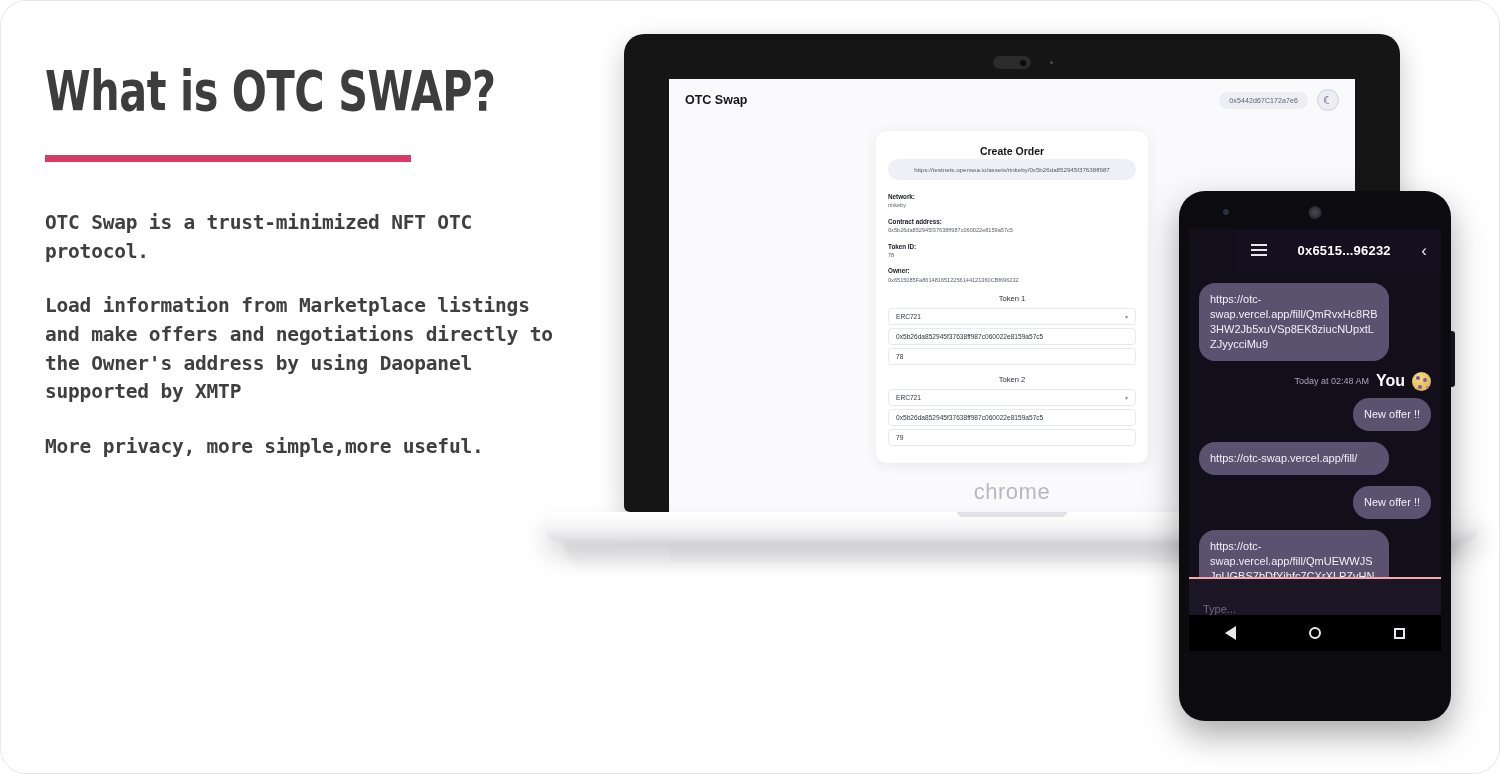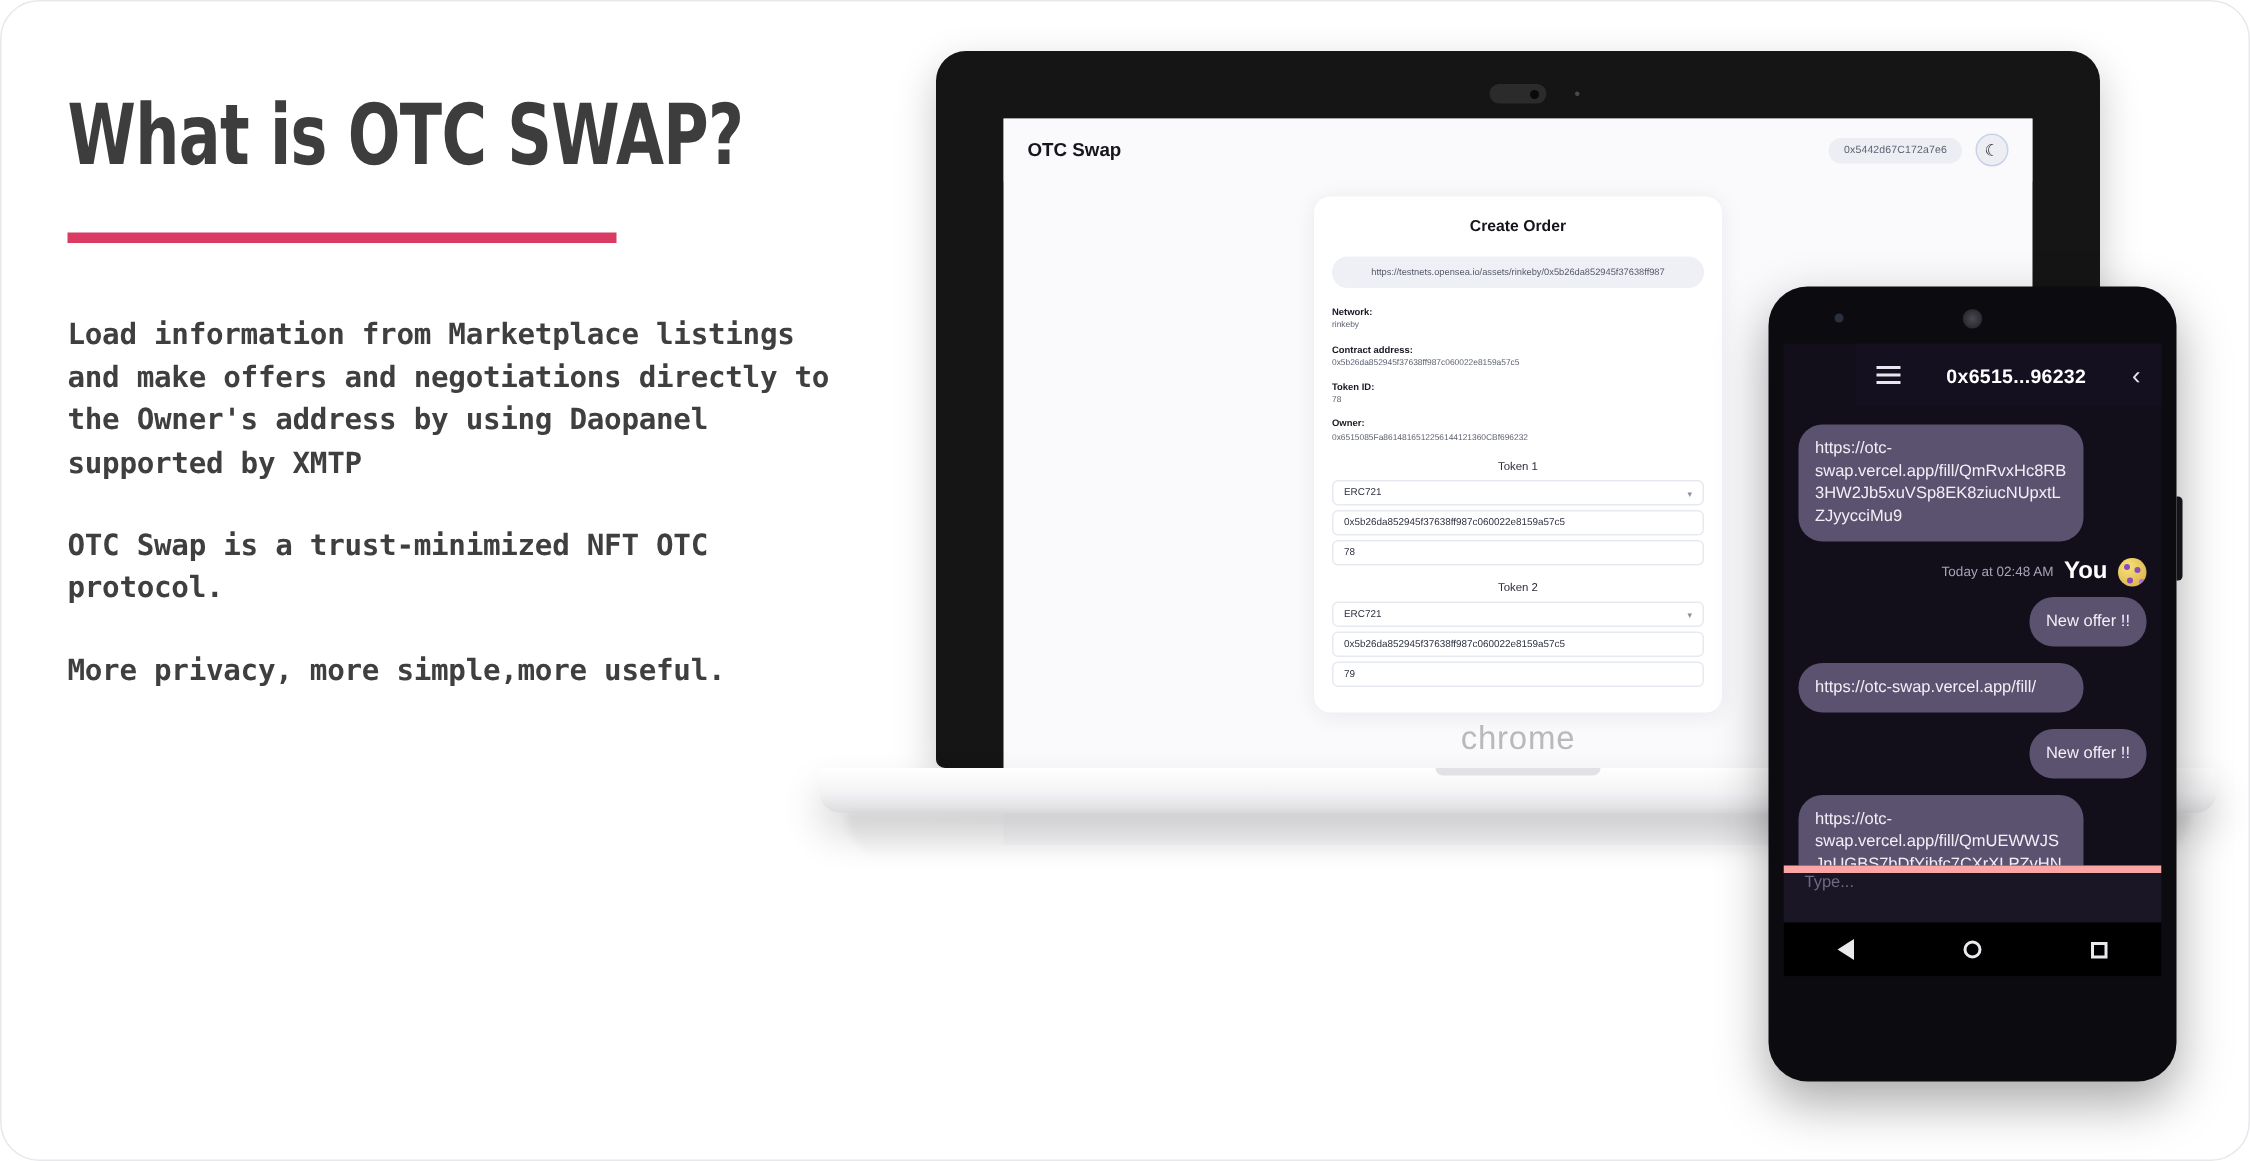--- a/index.html
+++ b/index.html
@@ -140,21 +140,21 @@
   #order-card {
     position: absolute; left: 50%; transform: translateX(-50%);
     top: 52px; width: 272px;
     background: #ffffff;
     border-radius: 11px;
     box-shadow: 0 2px 14px rgba(30,34,60,0.08);
     padding: 14px 12px 14px 12px;
   }
   #order-card-title {
     text-align: center; font-size: 10.5px; font-weight: 700;
-    color: #14151b; margin-bottom: 14px;
+    color: #14151b; margin-bottom: 2px;
   }
   #listing-url {
     background: #eef0f5; border-radius: 13px;
     padding: 7px 10px; font-size: 6.2px; color: #555a68;
     text-align: center; margin-bottom: 12px;
     white-space: nowrap; overflow: hidden;
   }
   .meta-block { margin-bottom: 7px; }
   .meta-label { font-size: 6.3px; font-weight: 700; color: #171821; line-height: 1.5; }
   .meta-value { font-size: 5.6px; color: #5c6170; line-height: 1.5; word-break: break-all; }
@@ -248,22 +248,22 @@
   .avatar::before {
     content: ""; position: absolute;
     left: 4px; top: 4px; width: 4px; height: 4px;
     border-radius: 50%; background: #8a4bbf;
     box-shadow: 7px 2px 0 #8a4bbf, 2px 9px 0 #8a4bbf, 10px 10px 0 #b06fd6;
   }
   #phone-input-bar {
     position: absolute; left: 0; right: 0; bottom: 36px;
     height: 38px;
     background: #1a1626;
-    border-top: 5px solid #fca5a5;
-    display: flex; align-items: flex-start;
+    border-top: 2px solid #fca5a5;
+    display: flex; align-items: flex-end;
     padding: 0 14px;
   }
   #phone-input { font-size: 11px; color: #6f6880; }
   #android-nav {
     position: absolute; left: 0; right: 0; bottom: 0;
     height: 36px; background: #000000;
     display: flex; align-items: center; justify-content: space-around;
   }
   #nav-back {
     width: 0; height: 0;
@@ -283,22 +283,22 @@
 </head>
 <body>
 
 <div id="page">
 
   <div id="left-col">
     <h1 id="page-title">What is OTC SWAP?</h1>
     <div id="title-rule"></div>
 
     <div id="body-copy">
+      <p>OTC Swap is a trust-minimized NFT OTC protocol.</p>
       <p>Load information from Marketplace listings and make offers and negotiations directly to the Owner's address by using Daopanel supported by XMTP</p>
-      <p>OTC Swap is a trust-minimized NFT OTC protocol.</p>
       <p>More privacy, more simple,more useful.</p>
     </div>
   </div>
 
   <div id="laptop">
     <div id="laptop-lid">
       <div id="laptop-bezel-top">
         <div id="webcam-module">
           <div id="webcam-lens"></div>
         </div>

